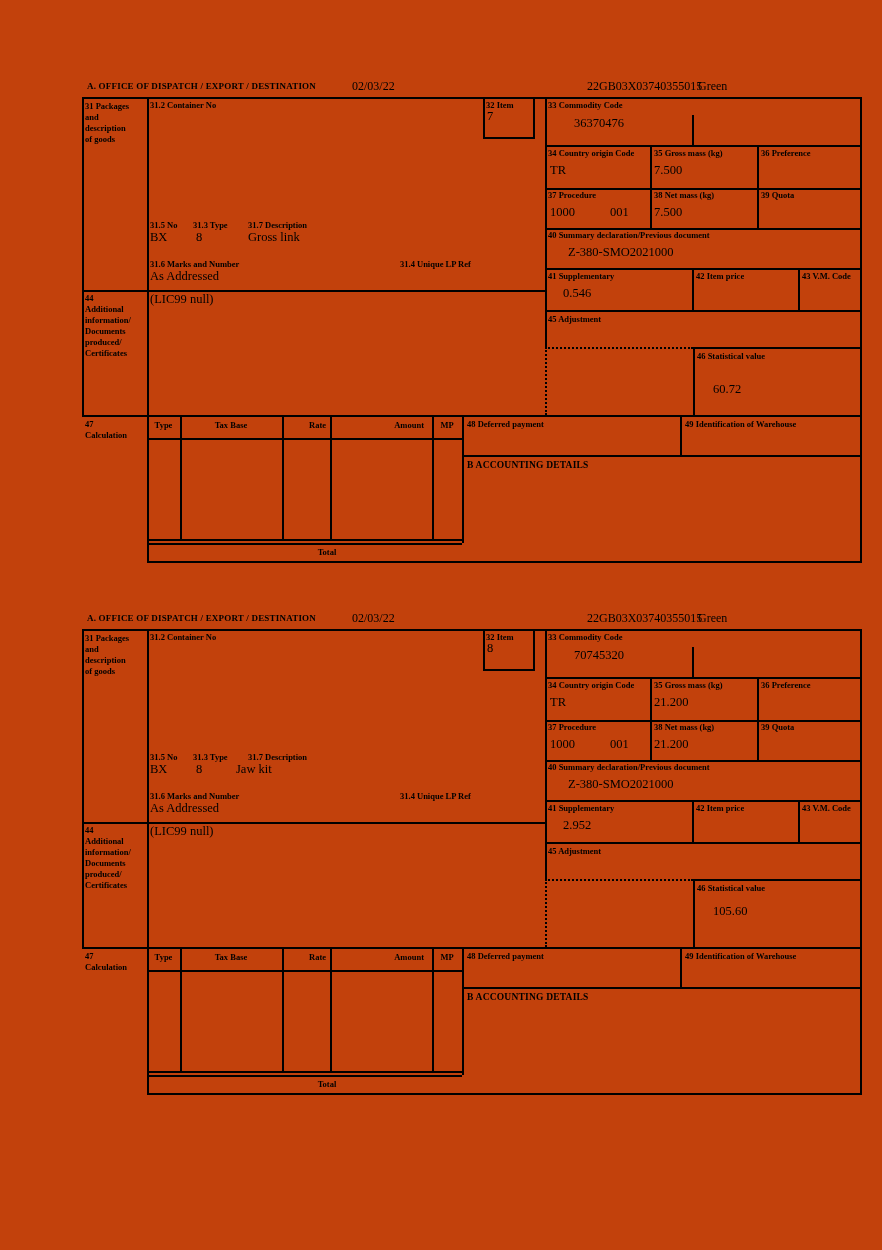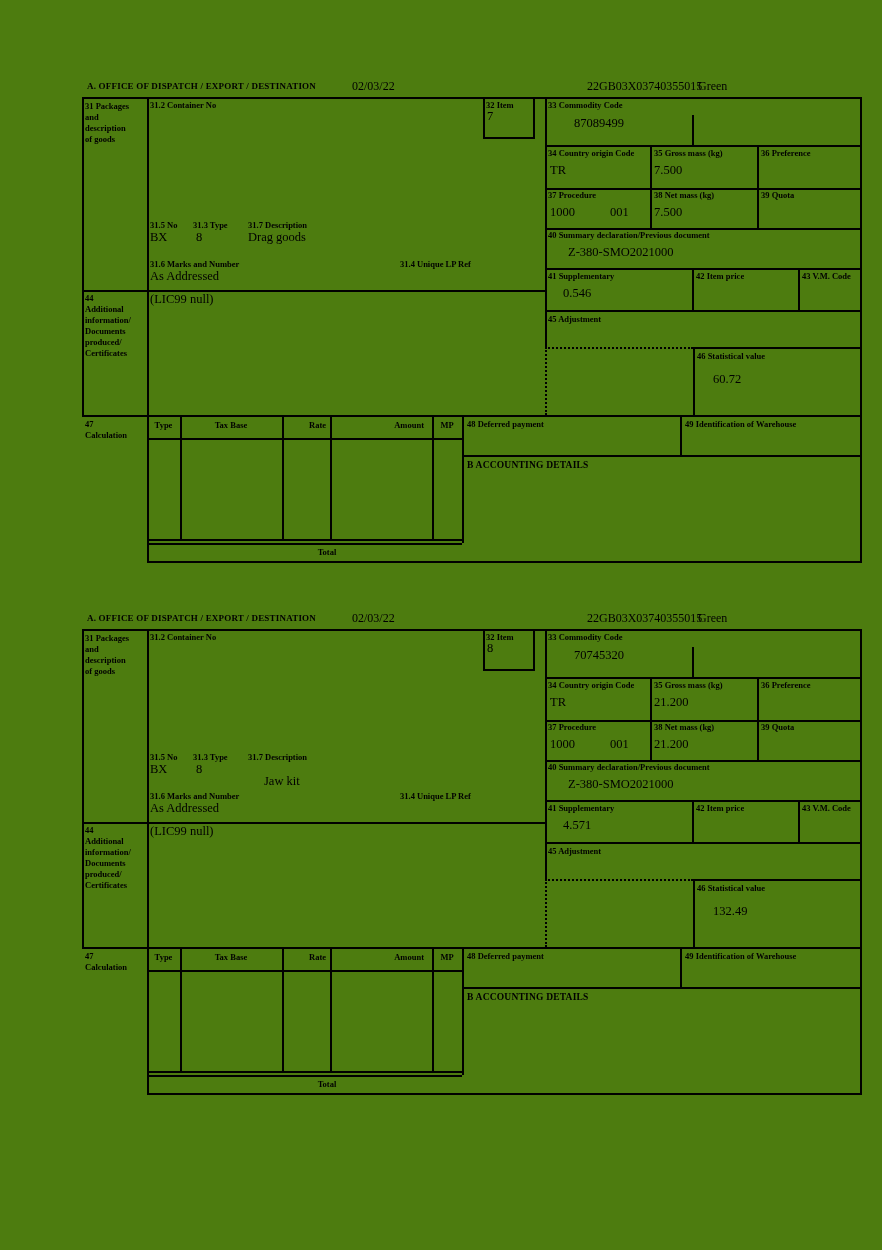--- a/index.html
+++ b/index.html
@@ -1,16 +1,16 @@
 <!DOCTYPE html>
 <html><head>
 <meta charset="utf-8">
 <style>
   html,body{margin:0;padding:0;background:#fff;}
-  #page{position:relative;width:882px;height:1250px;background:#4d7c0f;overflow:hidden;
+  #page{position:relative;width:882px;height:1250px;background:#c2410c;overflow:hidden;
         font-family:"Liberation Serif","DejaVu Serif",serif;color:#000;}
   .block{position:absolute;left:82px;width:782px;height:490px;}
   .b1{top:78px;} .b2{top:610px;}
   .ln{position:absolute;background:#000;}
   .dh{position:absolute;border-top:2px dotted #000;height:0;}
   .dv{position:absolute;border-left:2px dotted #000;width:0;}
   .lbl{position:absolute;font-weight:bold;font-size:8.5px;line-height:10px;white-space:nowrap;}
   .val{position:absolute;font-size:12.5px;line-height:14px;white-space:nowrap;}
   .hdr{position:absolute;font-weight:bold;font-size:9px;letter-spacing:.2px;white-space:nowrap;}
   .hval{position:absolute;font-size:12px;white-space:nowrap;}
@@ -69,48 +69,48 @@
     <div class="lbl" style="left:3px;top:23px;">31 Packages</div>
     <div class="lbl" style="left:3px;top:34px;">and</div>
     <div class="lbl" style="left:3px;top:45px;">description</div>
     <div class="lbl" style="left:3px;top:56px;">of goods</div>
     <div class="lbl" style="left:68px;top:22px;">31.2 Container No</div>
 
     <div class="lbl" style="left:404px;top:22px;">32 Item</div>
     <div class="val" style="left:405px;top:31px;">7</div>
 
     <div class="lbl" style="left:466px;top:22px;">33 Commodity Code</div>
-    <div class="val" style="left:492px;top:38px;">87089499</div>
+    <div class="val" style="left:492px;top:38px;">36370476</div>
     <div class="lbl" style="left:466px;top:70px;">34 Country origin Code</div>
     <div class="val" style="left:468px;top:85px;">TR</div>
     <div class="lbl" style="left:572px;top:70px;">35 Gross mass (kg)</div>
     <div class="val" style="left:572px;top:85px;">7.500</div>
     <div class="lbl" style="left:679px;top:70px;">36 Preference</div>
     <div class="lbl" style="left:466px;top:112px;">37 Procedure</div>
     <div class="val" style="left:468px;top:127px;">1000</div>
     <div class="val" style="left:528px;top:127px;">001</div>
     <div class="lbl" style="left:572px;top:112px;">38 Net mass (kg)</div>
     <div class="val" style="left:572px;top:127px;">7.500</div>
     <div class="lbl" style="left:679px;top:112px;">39 Quota</div>
     <div class="lbl" style="left:466px;top:152px;">40 Summary declaration/Previous document</div>
     <div class="val" style="left:486px;top:167px;">Z-380-SMO2021000</div>
     <div class="lbl" style="left:466px;top:193px;">41 Supplementary</div>
     <div class="val" style="left:481px;top:208px;">0.546</div>
     <div class="lbl" style="left:614px;top:193px;">42 Item price</div>
     <div class="lbl" style="left:720px;top:193px;">43 V.M. Code</div>
     <div class="lbl" style="left:466px;top:236px;">45 Adjustment</div>
     <div class="lbl" style="left:615px;top:273px;">46 Statistical value</div>
-    <div class="val" style="left:631px;top:294px;">60.72</div>
+    <div class="val" style="left:631px;top:304px;">60.72</div>
 
     <div class="lbl" style="left:68px;top:142px;">31.5 No</div>
     <div class="lbl" style="left:111px;top:142px;">31.3 Type</div>
     <div class="lbl" style="left:166px;top:142px;">31.7 Description</div>
     <div class="val" style="left:68px;top:152px;">BX</div>
     <div class="val" style="left:114px;top:152px;">8</div>
-    <div class="val" style="left:166px;top:152px;">Drag goods</div>
+    <div class="val" style="left:166px;top:152px;">Gross link</div>
     <div class="lbl" style="left:68px;top:181px;">31.6 Marks and Number</div>
     <div class="lbl" style="left:318px;top:181px;">31.4 Unique LP Ref</div>
     <div class="val" style="left:68px;top:191px;">As Addressed</div>
 
     <div class="lbl" style="left:3px;top:215px;">44</div>
     <div class="lbl" style="left:3px;top:226px;">Additional</div>
     <div class="lbl" style="left:3px;top:237px;">information/</div>
     <div class="lbl" style="left:3px;top:248px;">Documents</div>
     <div class="lbl" style="left:3px;top:259px;">produced/</div>
     <div class="lbl" style="left:3px;top:270px;">Certificates</div>
@@ -190,33 +190,33 @@
     <div class="lbl" style="left:679px;top:70px;">36 Preference</div>
     <div class="lbl" style="left:466px;top:112px;">37 Procedure</div>
     <div class="val" style="left:468px;top:127px;">1000</div>
     <div class="val" style="left:528px;top:127px;">001</div>
     <div class="lbl" style="left:572px;top:112px;">38 Net mass (kg)</div>
     <div class="val" style="left:572px;top:127px;">21.200</div>
     <div class="lbl" style="left:679px;top:112px;">39 Quota</div>
     <div class="lbl" style="left:466px;top:152px;">40 Summary declaration/Previous document</div>
     <div class="val" style="left:486px;top:167px;">Z-380-SMO2021000</div>
     <div class="lbl" style="left:466px;top:193px;">41 Supplementary</div>
-    <div class="val" style="left:481px;top:208px;">4.571</div>
+    <div class="val" style="left:481px;top:208px;">2.952</div>
     <div class="lbl" style="left:614px;top:193px;">42 Item price</div>
     <div class="lbl" style="left:720px;top:193px;">43 V.M. Code</div>
     <div class="lbl" style="left:466px;top:236px;">45 Adjustment</div>
     <div class="lbl" style="left:615px;top:273px;">46 Statistical value</div>
-    <div class="val" style="left:631px;top:294px;">132.49</div>
+    <div class="val" style="left:631px;top:294px;">105.60</div>
 
     <div class="lbl" style="left:68px;top:142px;">31.5 No</div>
     <div class="lbl" style="left:111px;top:142px;">31.3 Type</div>
     <div class="lbl" style="left:166px;top:142px;">31.7 Description</div>
     <div class="val" style="left:68px;top:152px;">BX</div>
     <div class="val" style="left:114px;top:152px;">8</div>
-    <div class="val" style="left:182px;top:152px;margin-top:12px;">Jaw kit</div>
+    <div class="val" style="left:154px;top:152px;">Jaw kit</div>
     <div class="lbl" style="left:68px;top:181px;">31.6 Marks and Number</div>
     <div class="lbl" style="left:318px;top:181px;">31.4 Unique LP Ref</div>
     <div class="val" style="left:68px;top:191px;">As Addressed</div>
 
     <div class="lbl" style="left:3px;top:215px;">44</div>
     <div class="lbl" style="left:3px;top:226px;">Additional</div>
     <div class="lbl" style="left:3px;top:237px;">information/</div>
     <div class="lbl" style="left:3px;top:248px;">Documents</div>
     <div class="lbl" style="left:3px;top:259px;">produced/</div>
     <div class="lbl" style="left:3px;top:270px;">Certificates</div>

